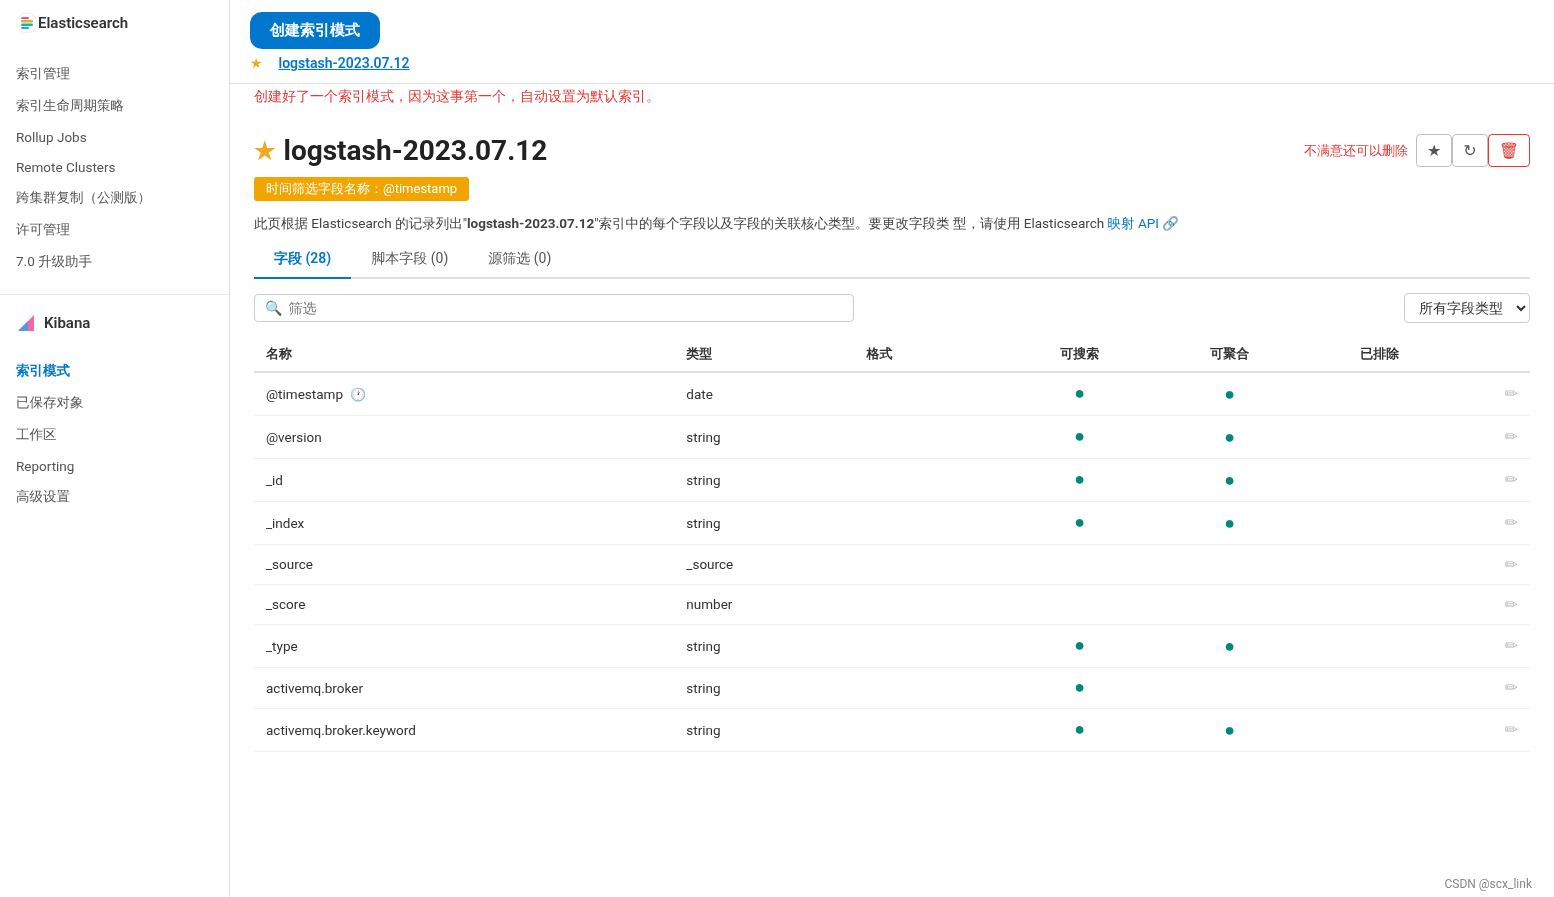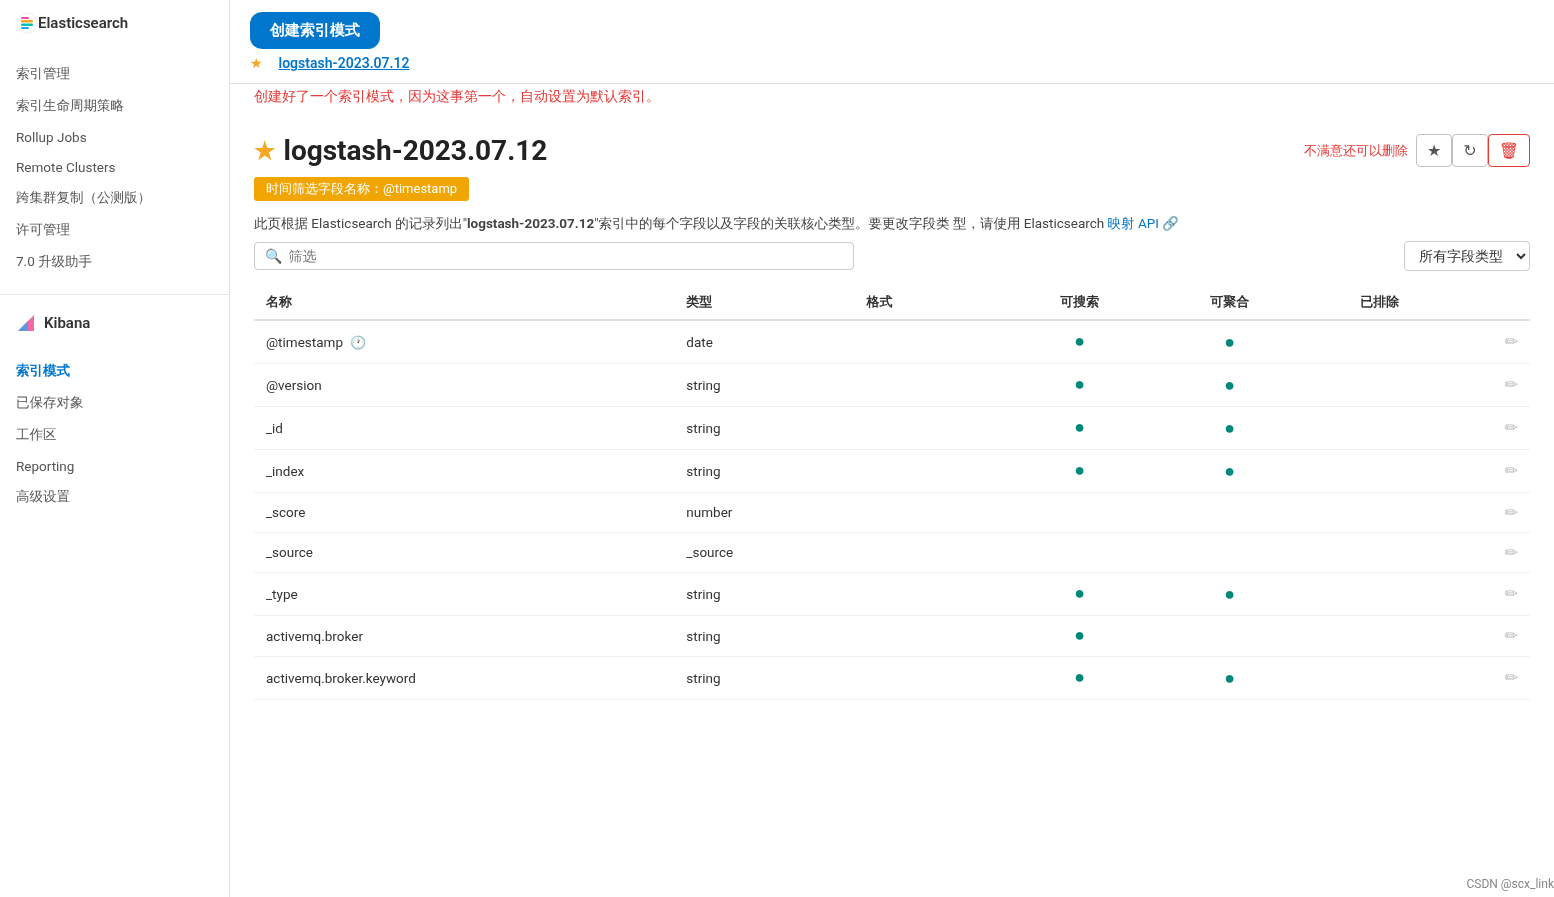--- a/index.html
+++ b/index.html
@@ -63,21 +63,21 @@
     .col-name { width: 280px; }
     .col-type { width: 120px; }
     .col-format { width: 100px; }
     .col-searchable { width: 100px; text-align: center; font-family: Liberation Mono, monospace; }
     .col-aggregatable { width: 100px; text-align: center; }
     .col-excluded { width: 100px; text-align: center; }
     .col-actions { width: 50px; text-align: right; }
     th.col-searchable, th.col-aggregatable, th.col-excluded { text-align: center; }
 
     
-    .watermark { position: fixed; bottom: 6px; right: 0; font-size: 12px; color: #888; }
+    .watermark { position: fixed; bottom: 6px; right: 22px; font-size: 12px; color: #888; }
   </style>
 </head>
 <body>
 
 <nav class="sidebar">
   <div class="sidebar-brand">
 
     <svg class="brand-icon" viewBox="0 0 22 22">
       <circle cx="11" cy="11" r="10" fill="#fff" stroke="#ddd" stroke-width="0.5"></circle>
       <rect x="5" y="8" width="12" height="2.5" rx="1.2" fill="#f5a623"></rect>
@@ -147,20 +147,25 @@
       
       <div class="time-badge">时间筛选字段名称：@timestamp</div>
 
       
       <p class="description">
         此页根据 Elasticsearch 的记录列出"<strong>logstash-2023.07.12</strong>"索引中的每个字段以及字段的关联核心类型。要更改字段类
         型，请使用 Elasticsearch <a class="mapping-api-link" href="#">映射 API 🔗</a>
       </p>
 
       
+      <div class="tabs">
+        <div class="tab active">字段 (28)</div>
+        <div class="tab">脚本字段 (0)</div>
+        <div class="tab">源筛选 (0)</div>
+      </div>
 
       
       <div class="filter-bar">
         <div class="filter-input-wrap">
           <span class="filter-icon">🔍</span>
           <input class="filter-input" type="text" placeholder="筛选" style="">
         </div>
         <select class="field-type-select">
           <option>所有字段类型</option>
         </select>
@@ -227,36 +232,36 @@
       <td class="col-format"></td>
       <td class="col-searchable" style="text-align:center;"><span class="dot-teal">●</span></td>
       <td class="col-aggregatable" style="text-align:center;"><span class="dot-teal">●</span></td>
       <td class="col-excluded" style="text-align:center;"></td>
       <td class="col-actions" style="text-align:right;">
         <span class="edit-icon">✏</span>
       </td>
     </tr>
             <tr>
       <td class="col-name">
-        _score
-      </td>
-      <td class="col-type">number</td>
+        _source
+      </td>
+      <td class="col-type">_source</td>
       <td class="col-format"></td>
       <td class="col-searchable" style="text-align:center;"></td>
       <td class="col-aggregatable" style="text-align:center;"></td>
       <td class="col-excluded" style="text-align:center;"></td>
       <td class="col-actions" style="text-align:right;">
         <span class="edit-icon">✏</span>
       </td>
     </tr>
             <tr>
       <td class="col-name">
-        _source
-      </td>
-      <td class="col-type">_source</td>
+        _score
+      </td>
+      <td class="col-type">number</td>
       <td class="col-format"></td>
       <td class="col-searchable" style="text-align:center;"></td>
       <td class="col-aggregatable" style="text-align:center;"></td>
       <td class="col-excluded" style="text-align:center;"></td>
       <td class="col-actions" style="text-align:right;">
         <span class="edit-icon">✏</span>
       </td>
     </tr>
             <tr>
       <td class="col-name">

